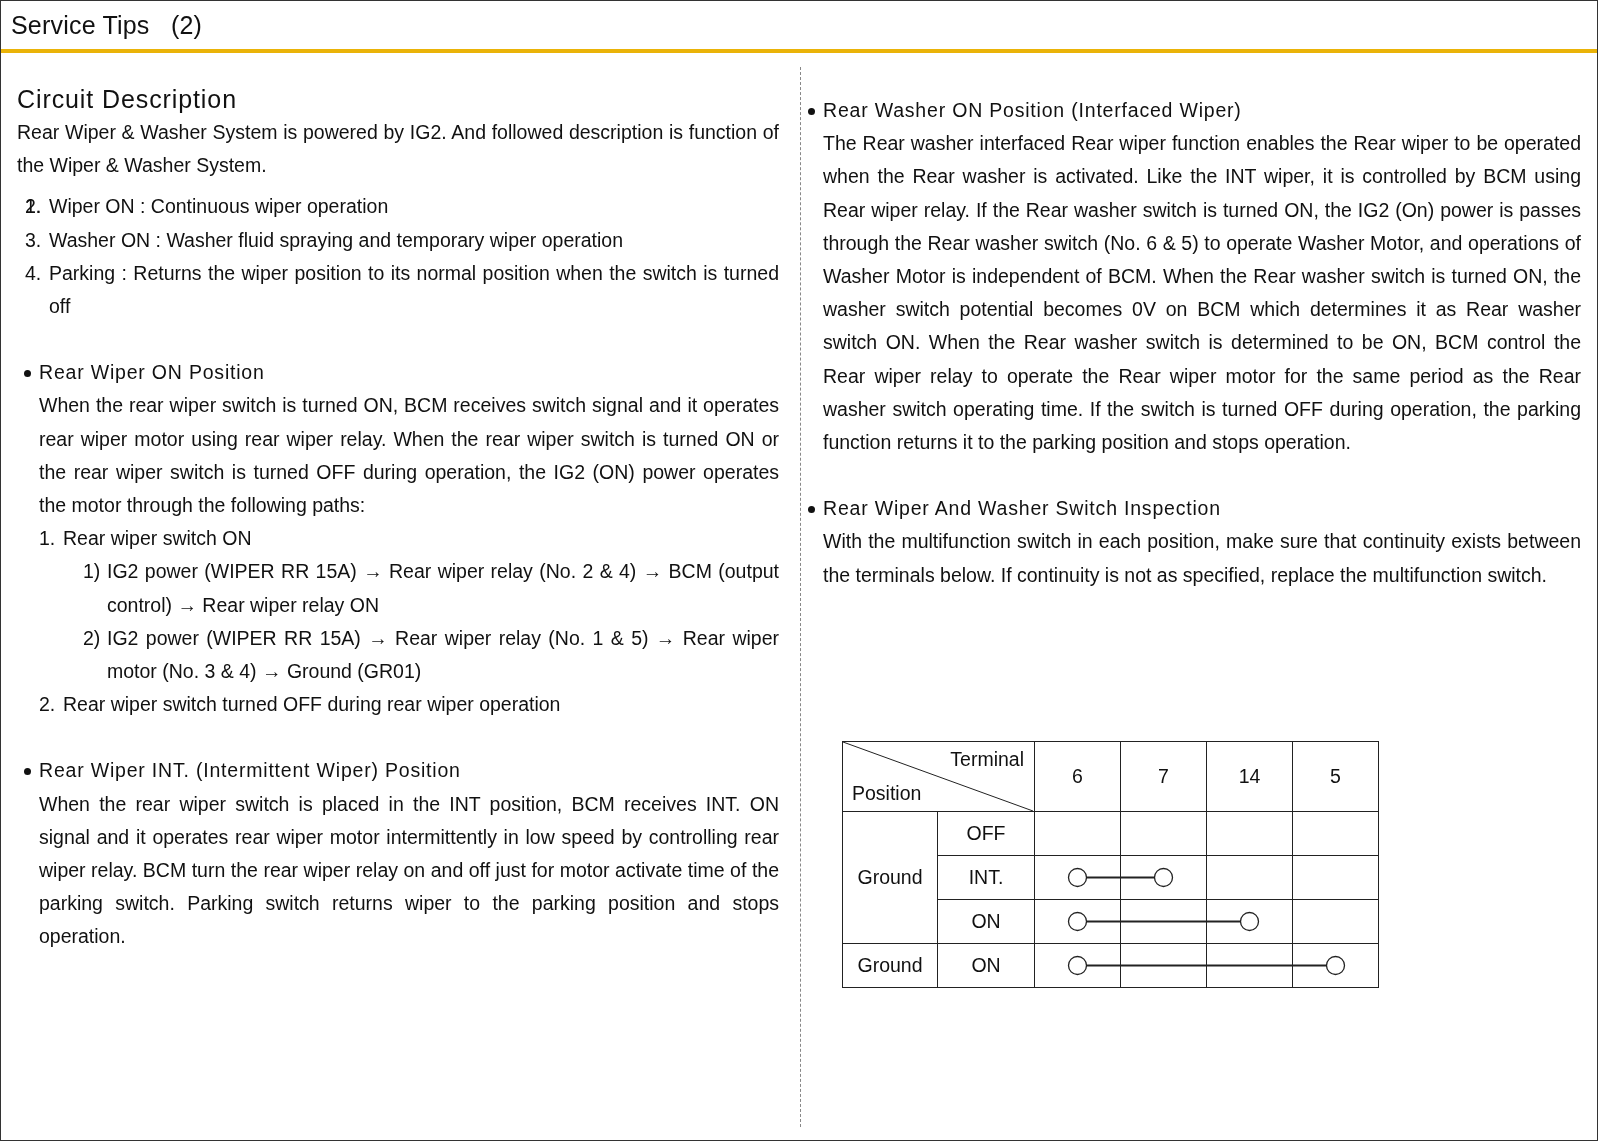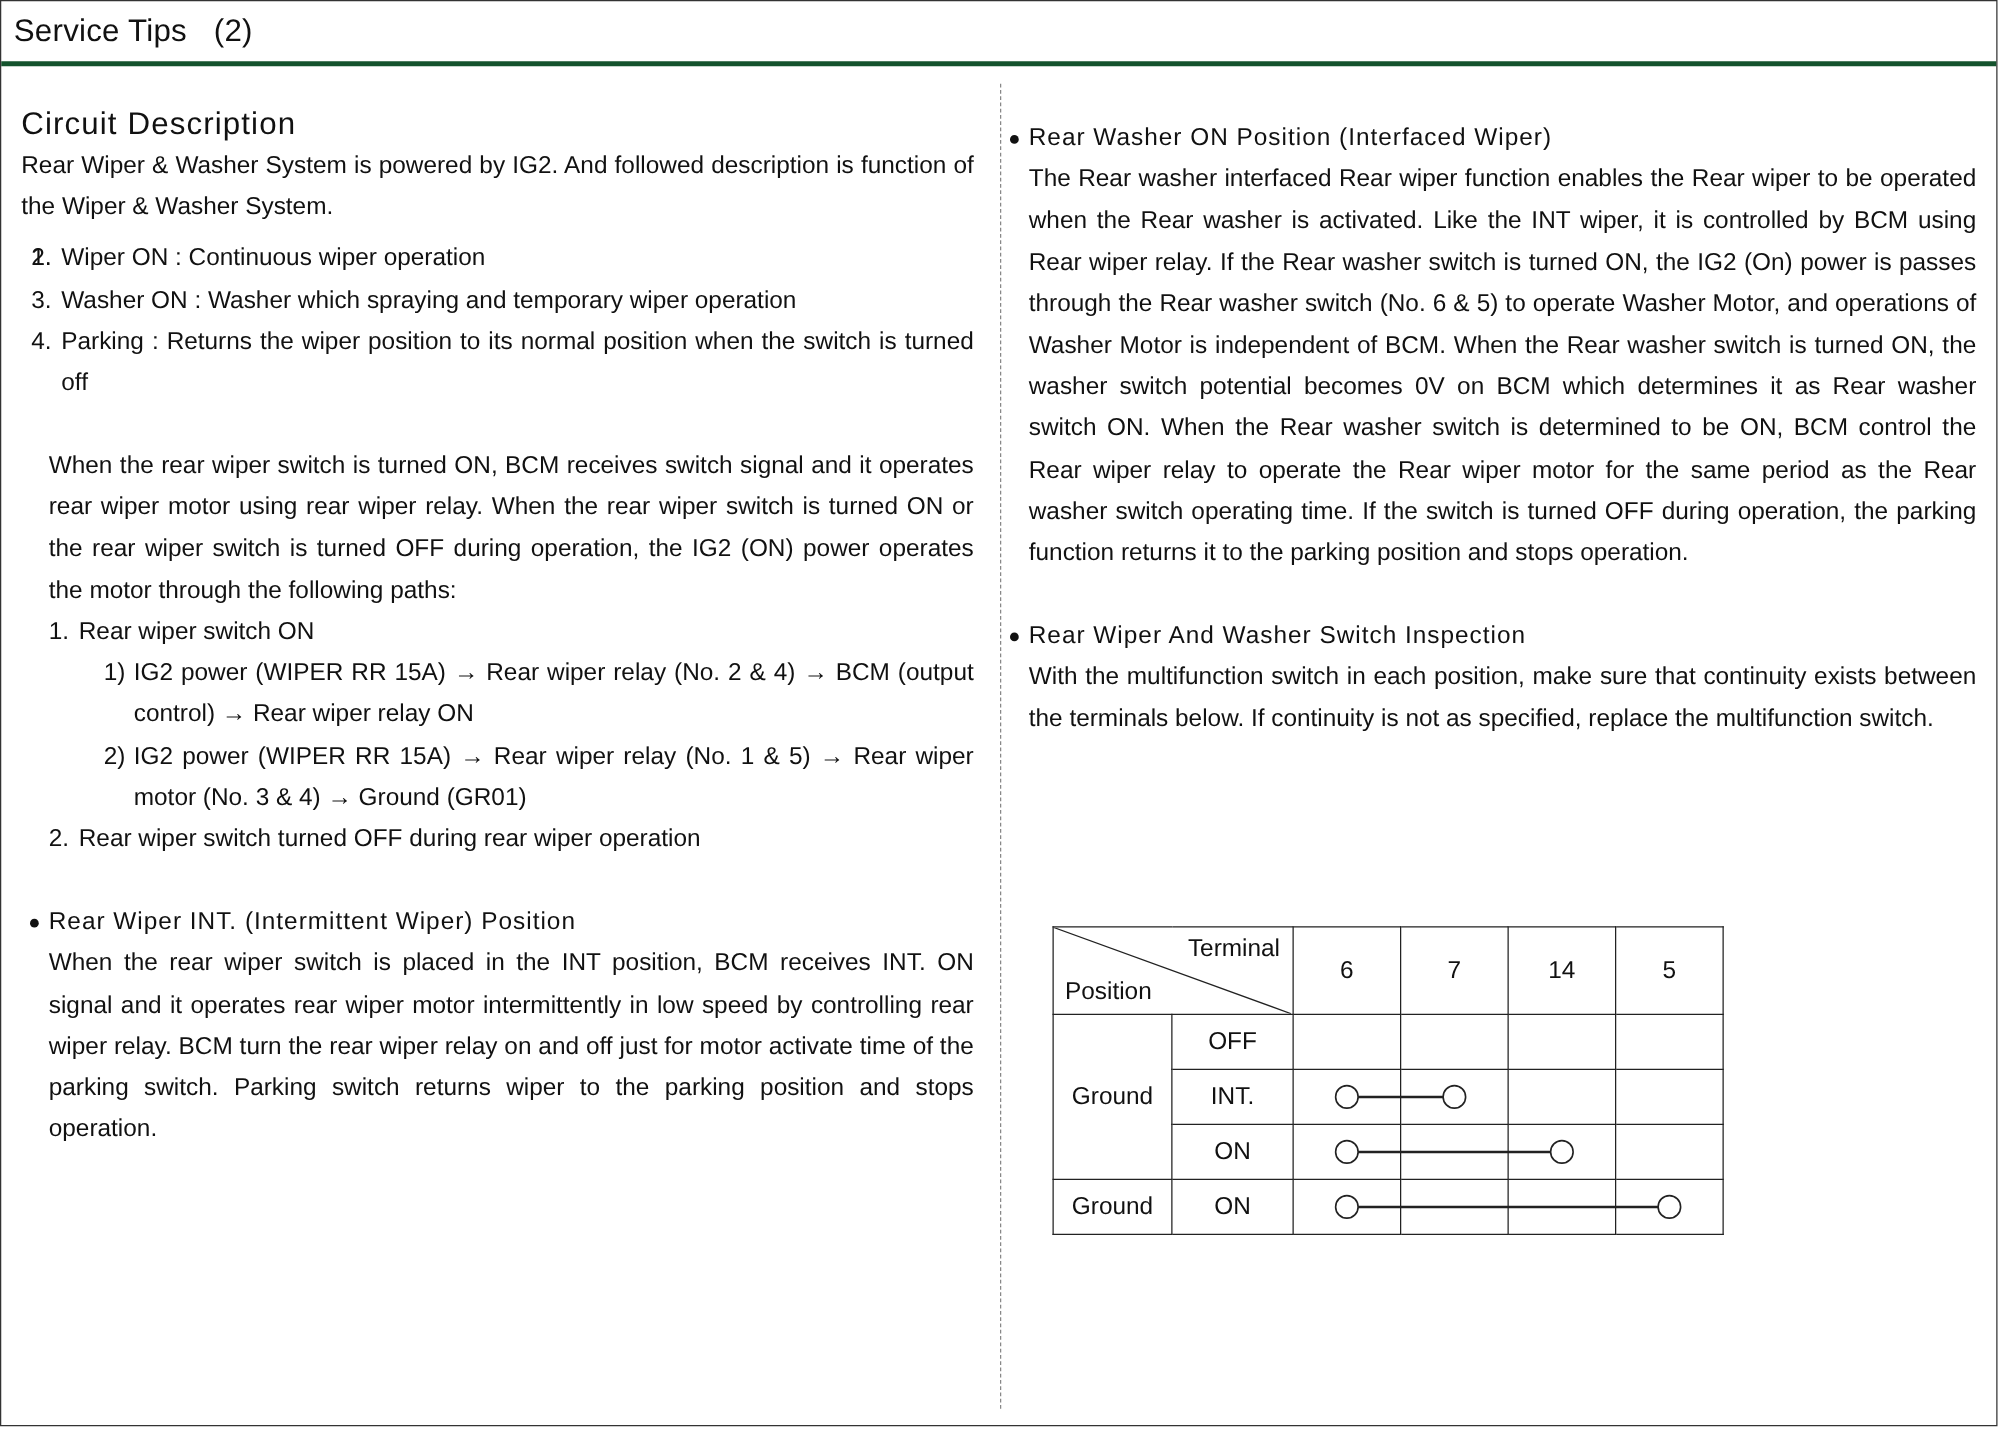--- a/index.html
+++ b/index.html
@@ -1,21 +1,21 @@
 <!DOCTYPE html>
 <html><head>
 <meta charset="utf-8">
 <style>
   html, body { margin: 0; padding: 0; background: #ffffff; }
   body { width: 1600px; height: 1143px; overflow: hidden; position: relative;
          font-family: "Liberation Sans", sans-serif; color: #111; }
   .page { position: absolute; left: 0; top: 0; width: 1598px; height: 1141px;
           border: 1px solid #333; box-sizing: border-box; }
   .header { position: absolute; left: 0; top: 0; width: 100%; height: 48px;
-            border-bottom: 4px solid #14532d; box-sizing: content-box; }
+            border-bottom: 4px solid #eab308; box-sizing: content-box; }
   .header-title { position: absolute; left: 10px; top: 10px; font-size: 25px;
                   letter-spacing: 0.2px; white-space: pre; }
   .col { position: absolute; top: 60px; font-size: 19.5px; line-height: 33.2px;
          font-stretch: condensed; }
   .col-left { left: 16px; width: 762px; }
   .col-right { left: 822px; width: 758px; }
   .divider { position: absolute; left: 799px; top: 66px; width: 0; height: 1060px;
              border-left: 1px dashed #888; }
   .section-title { font-size: 25px; letter-spacing: 0.9px; line-height: 34px;
                    margin-top: 21px; }
@@ -57,26 +57,30 @@
 
   <div class="divider"></div>
 
   <div class="col col-left">
     <div class="section-title">Circuit Description</div>
     <div class="para">Rear Wiper &amp; Washer System is powered by IG2. And followed description is function of the Wiper &amp; Washer System.</div>
 
     <ol class="numlist">
       <li><span class="num">1.</span></li>
       <li><span class="num">2.</span><span>Wiper ON : Continuous wiper operation</span></li>
-      <li><span class="num">3.</span><span>Washer ON : Washer which spraying and temporary wiper operation</span></li>
+      <li><span class="num">3.</span><span>Washer ON : Washer fluid spraying and temporary wiper operation</span></li>
       <li><span class="num">4.</span><span>Parking : Returns the wiper position to its normal position when the switch is turned off</span></li>
     </ol>
 
     <div class="spacer"></div>
 
+    <div class="bullet-head">
+      <span class="dot"></span>
+      <span>Rear Wiper ON Position</span>
+    </div>
     <div class="indent">
       <div class="para">When the rear wiper switch is turned ON, BCM receives switch signal and it operates rear wiper motor using rear wiper relay. When the rear wiper switch is turned ON or the rear wiper switch is turned OFF during operation, the IG2 (ON) power operates the motor through the following paths:</div>
       <div class="sub1"><span class="num">1.</span><span>Rear wiper switch ON</span></div>
       <div class="sub2"><span class="num">1)</span><span>IG2 power (WIPER RR 15A) → Rear wiper relay (No. 2 &amp; 4) → BCM (output control) → Rear wiper relay ON</span></div>
       <div class="sub2"><span class="num">2)</span><span>IG2 power (WIPER RR 15A) → Rear wiper relay (No. 1 &amp; 5) → Rear wiper motor (No. 3 &amp; 4) → Ground (GR01)</span></div>
       <div class="sub1"><span class="num">2.</span><span>Rear wiper switch turned OFF during rear wiper operation</span></div>
     </div>
 
     <div class="spacer"></div>
 

